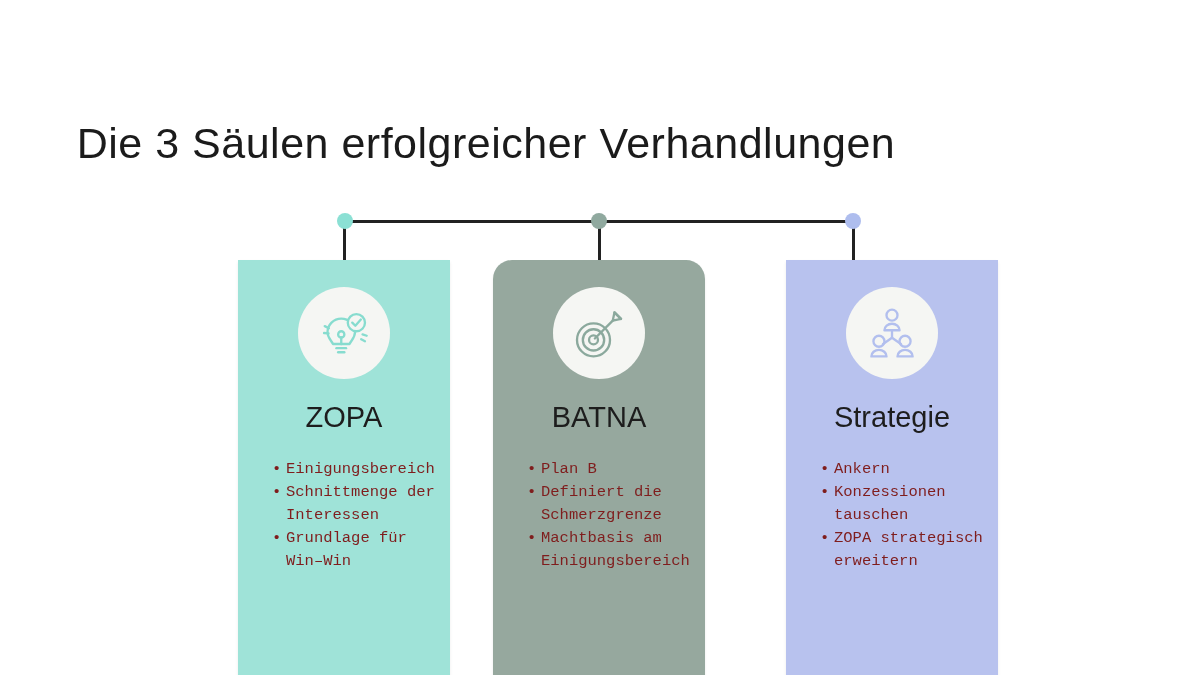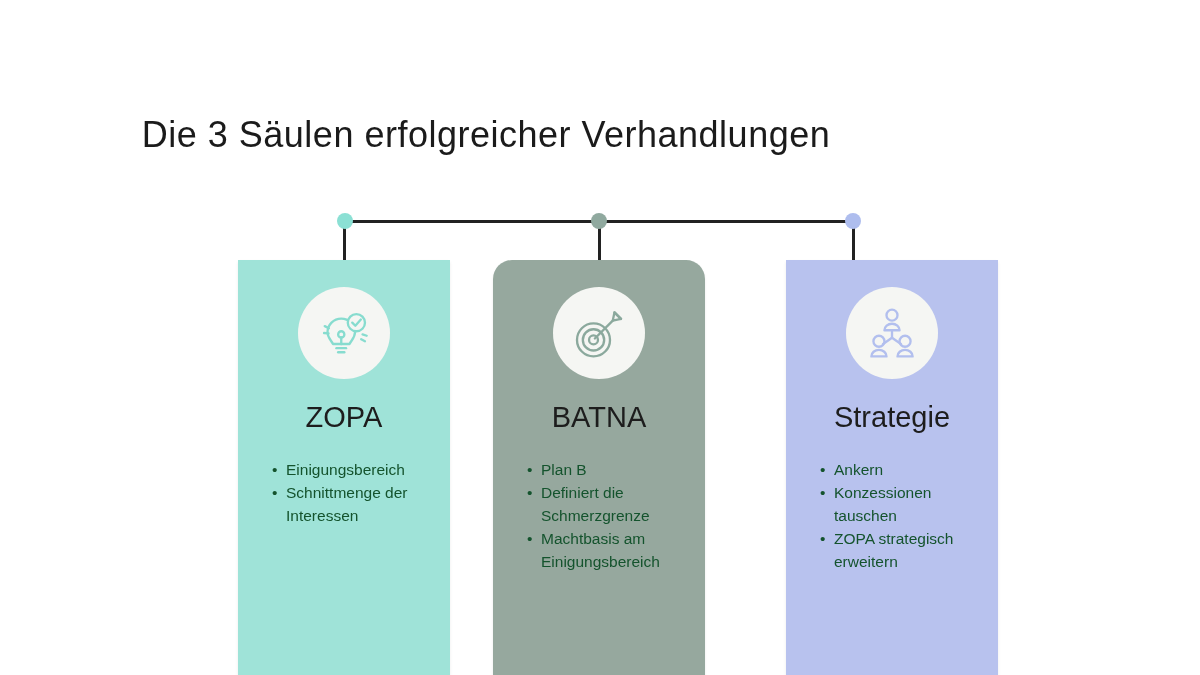--- a/index.html
+++ b/index.html
@@ -4,21 +4,21 @@
 <style>
   html, body { margin: 0; padding: 0; }
   body {
     width: 1200px; height: 675px; position: relative;
     background: #ffffff; overflow: hidden;
     font-family: "Liberation Sans", sans-serif;
     color: #1c1c1c;
   }
   .main-title {
     position: absolute; top: 90px; left: 0; width: 972px;
-    text-align: center; font-size: 36px; font-weight: 500;
+    text-align: center; font-size: 43px; font-weight: 500;
     letter-spacing: 0.5px; color: #1b1b1b;
   }
   
   .h-line { position: absolute; top: 220px; left: 345px; width: 509px; height: 3px; }
   .stem { position: absolute; top: 221px; width: 3px; height: 40px; }
   .stem.s1 { left: 343px; } .stem.s2 { left: 598px; } .stem.s3 { left: 852px; }
   .dot { position: absolute; top: 213px; width: 16px; height: 16px; border-radius: 50%; }
   .dot.d1 { left: 337px; } .dot.d2 { left: 591px; } .dot.d3 { left: 845px; }
   
   .card {
@@ -35,21 +35,21 @@
   .card-title {
     margin-top: 21px; text-align: center;
     font-size: 29px; font-weight: 500; color: #1d1d1d; line-height: 34px;
   }
   ul.bullets {
     margin: 12px 0 0 0; padding: 0 12px 0 48px;
     list-style: none;
   }
   ul.bullets li {
     position: relative; font-size: 15.5px; line-height: 23px;
-    color: #14532d; font-weight: 400;
+    color: #7f1d1d; font-weight: 400; font-family: Liberation Mono, monospace;
   }
   ul.bullets li::before {
     content: "\2022"; position: absolute; left: -14px; top: 0;
     font-size: 15.5px;
   }
 </style>
 </head>
 <body style="background: rgb(255, 255, 255);">
 
 <h1 class="main-title" style="color: rgb(27, 27, 27);">Die 3 Säulen erfolgreicher Verhandlungen</h1>
@@ -77,20 +77,21 @@
         <path d="M19,48 l6.5,0.5"></path>
         <path d="M75,50 l6,2"></path>
         <path d="M73,57 l5.5,3"></path>
       </svg>
     </span>
   </div>
   <h2 class="card-title">ZOPA</h2>
   <ul class="bullets">
     <li>Einigungsbereich</li>
     <li>Schnittmenge der Interessen</li>
+    <li>Grundlage für Win–Win</li>
   </ul>
 </section>
 
 <section class="card c2" style="background: rgb(150, 168, 158); border-radius: 19px;">
   <div class="icon-circle" style="background: rgb(245, 246, 243);">
     <span style="color: rgb(139, 169, 157);">
       <svg width="66" height="66" viewBox="0 0 96 96" fill="none" stroke="currentColor" stroke-width="3.4" stroke-linecap="round" stroke-linejoin="round">
         <circle cx="40" cy="58" r="24"></circle>
         <circle cx="40" cy="58" r="15.5"></circle>
         <circle cx="40" cy="58" r="6.5"></circle>

